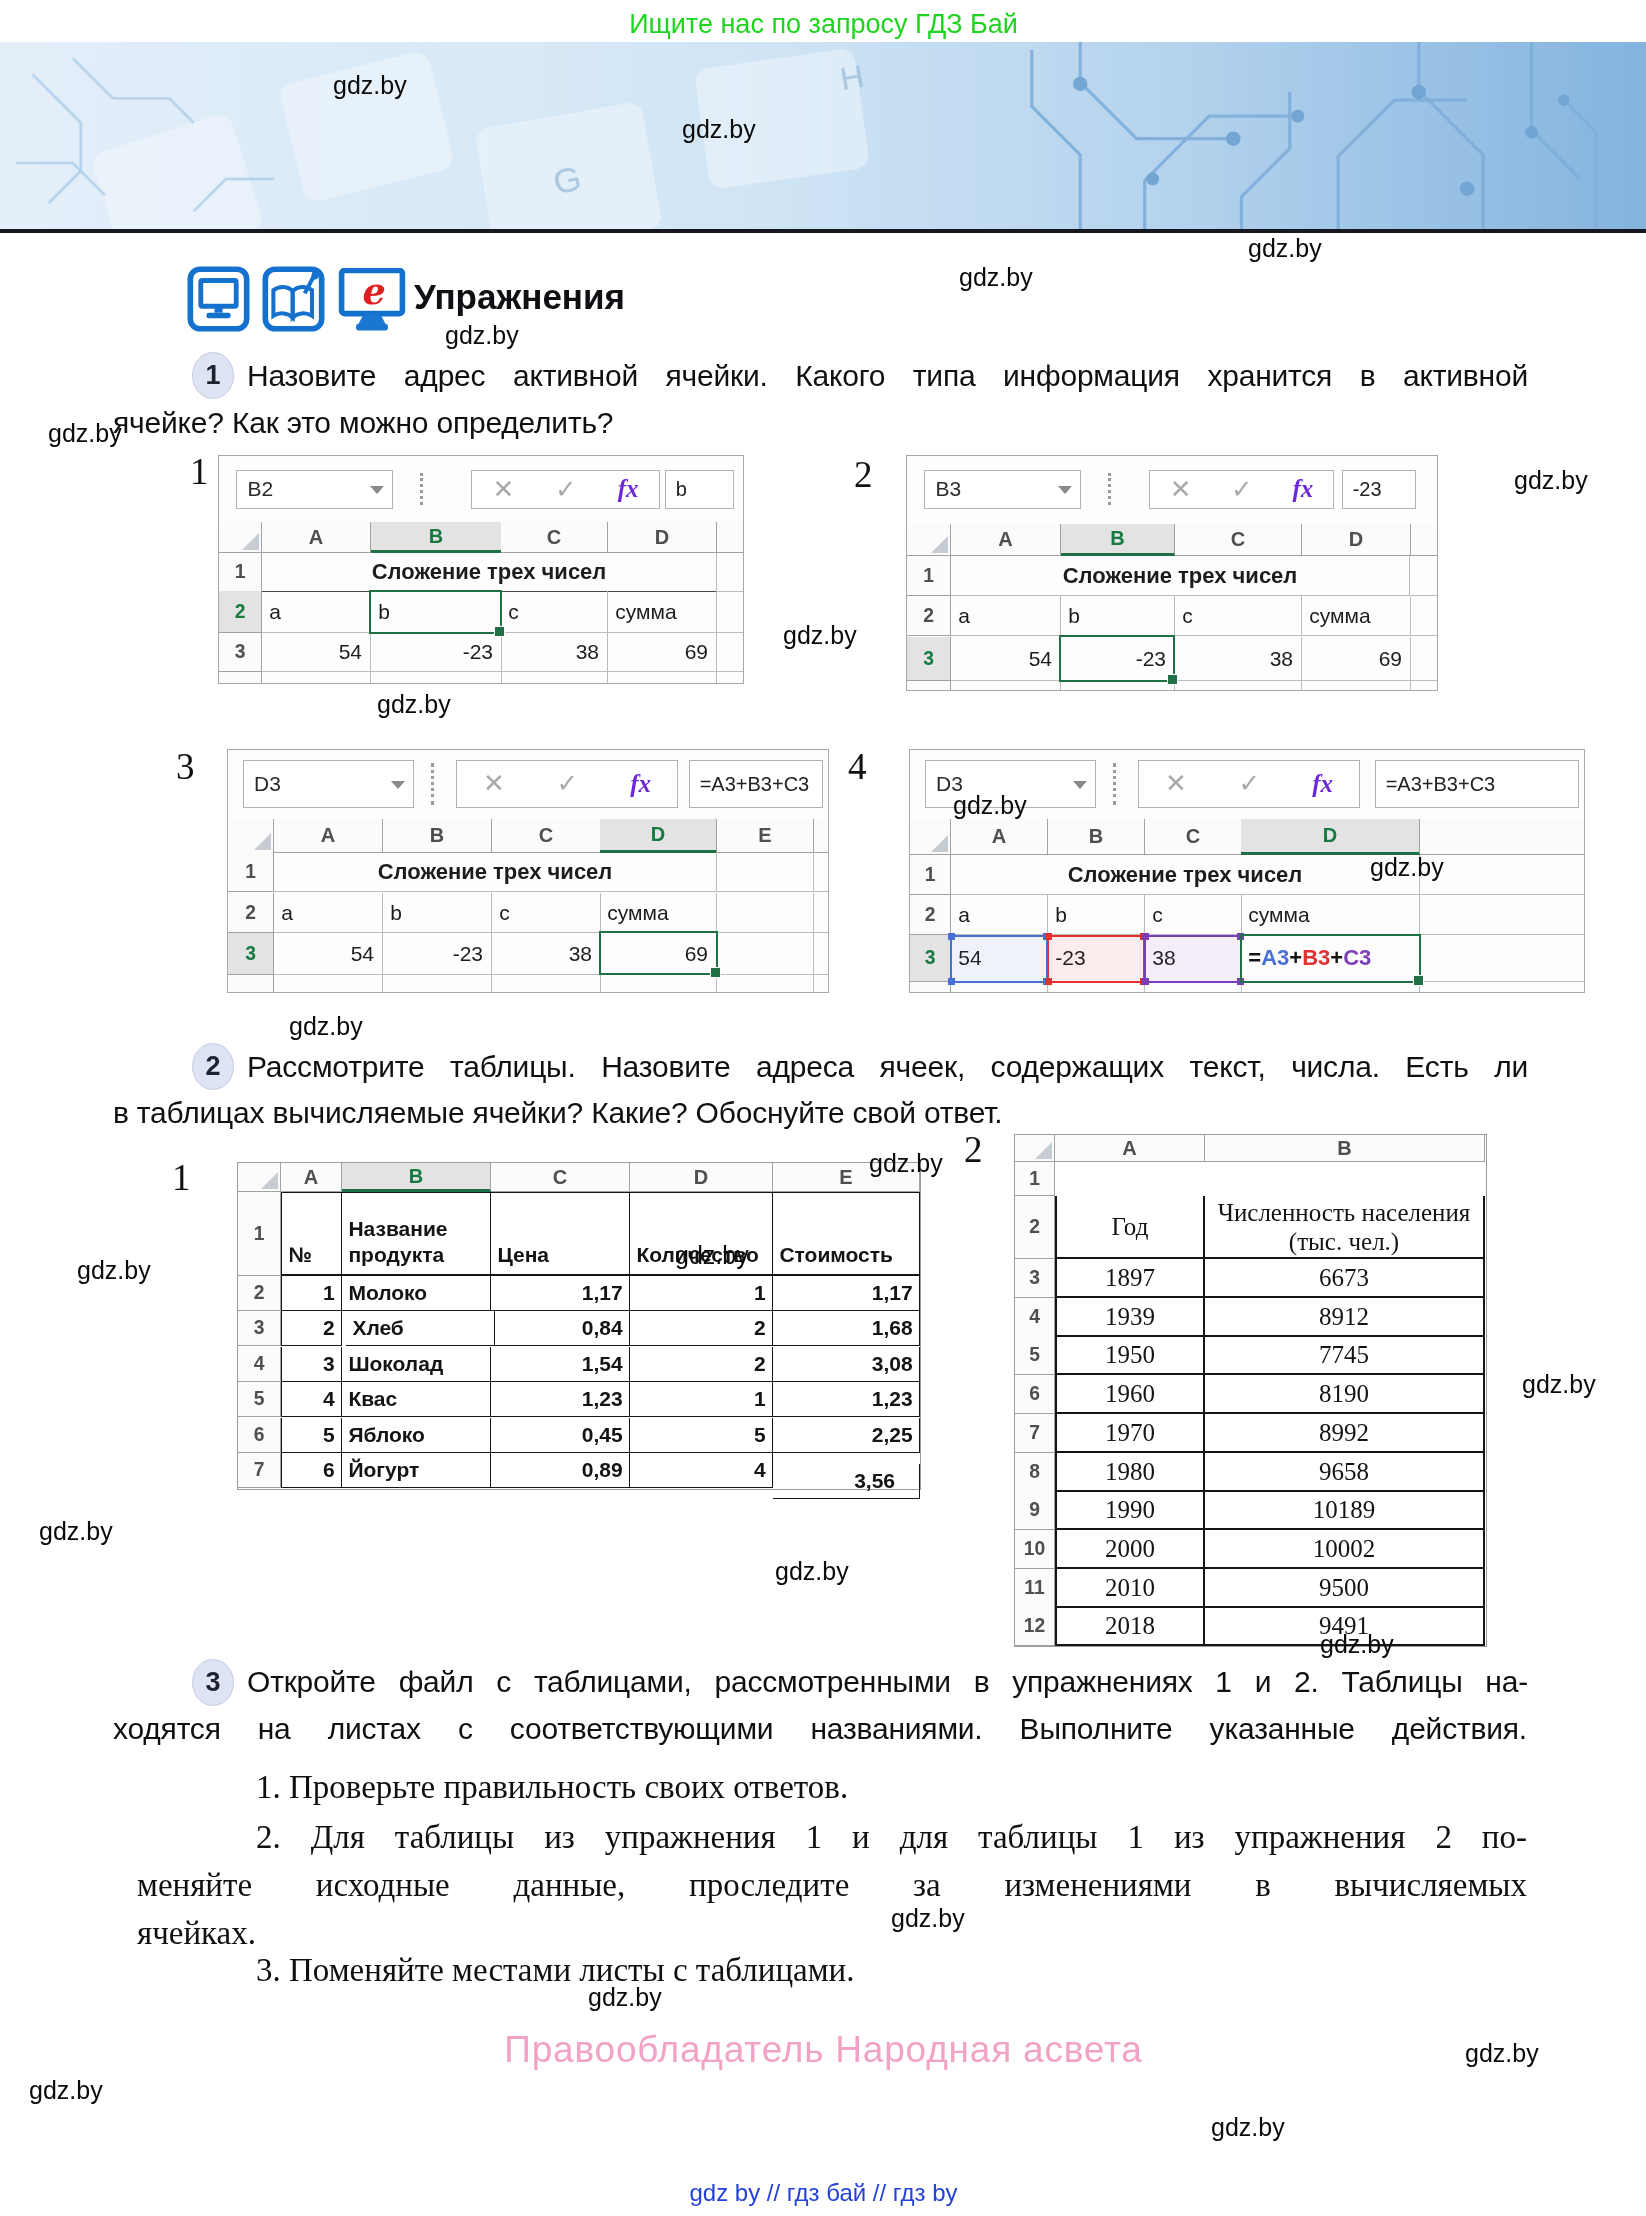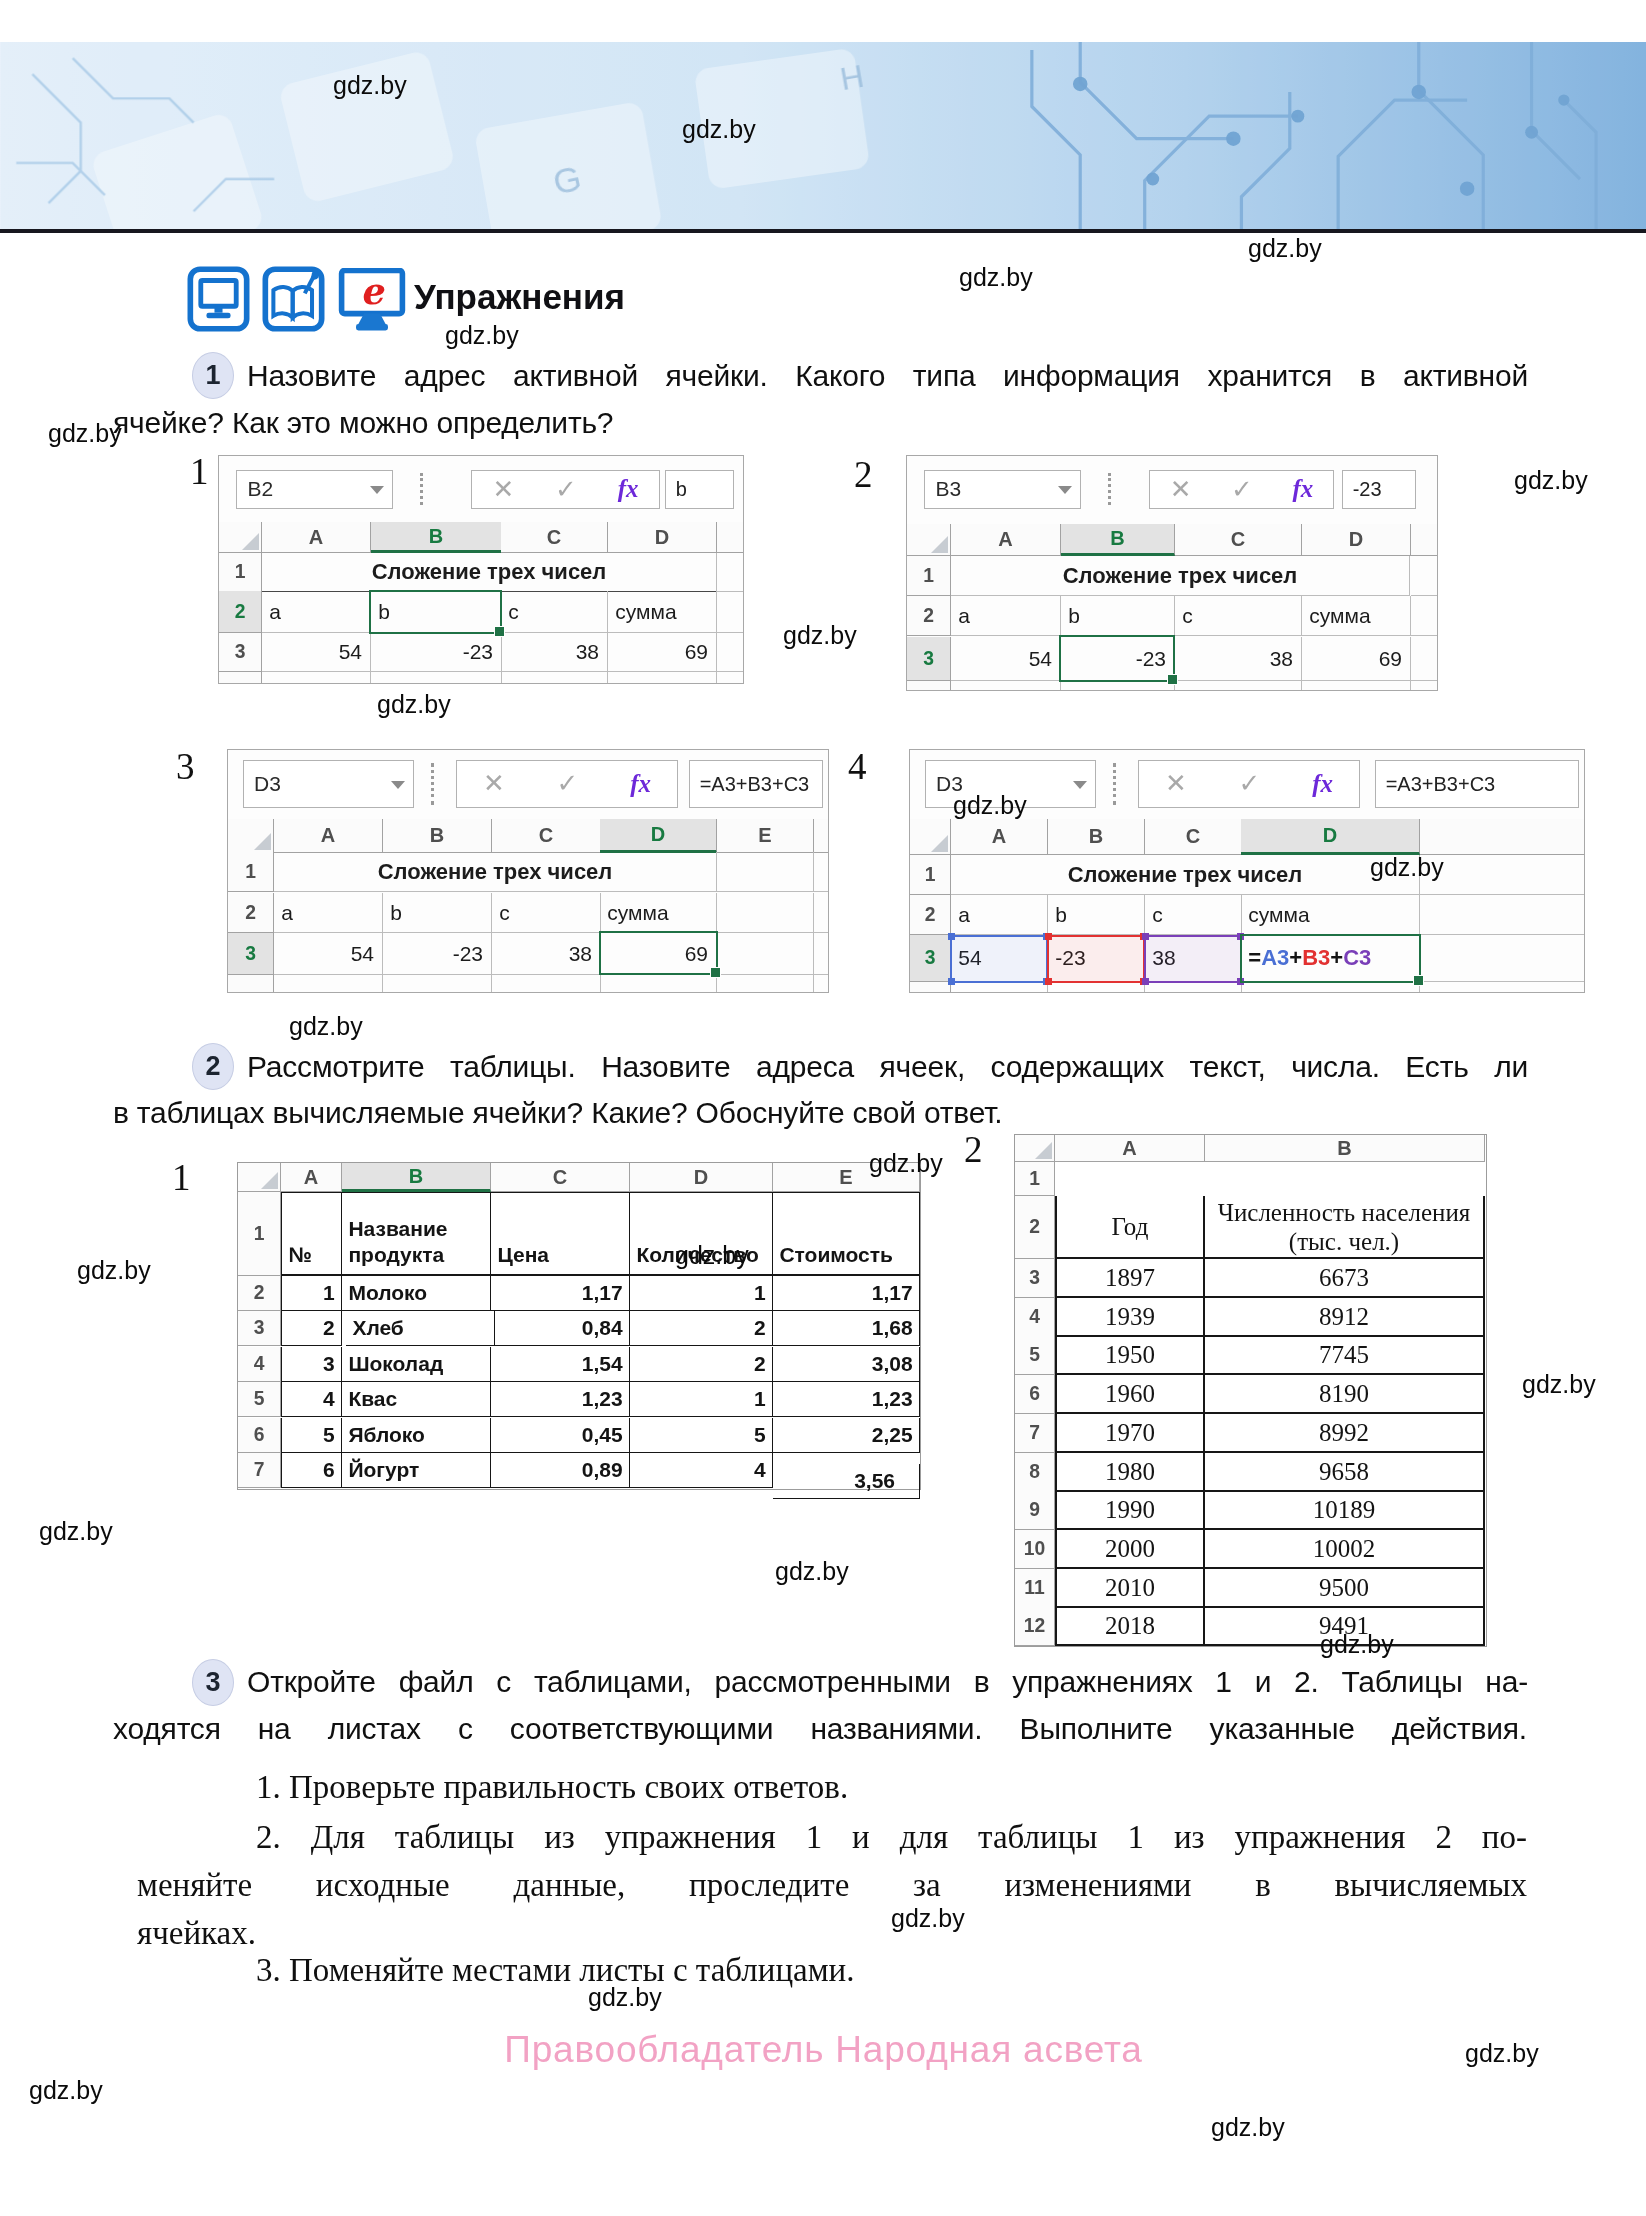--- a/index.html
+++ b/index.html
@@ -67,20 +67,21 @@
   .bluelinks{position:absolute;left:0;top:2179px;width:100%;text-align:center;
         font:400 24px "Liberation Sans",sans-serif;color:#2442d8;}
   
   .wm{position:absolute;font:400 25px "Liberation Sans",sans-serif;color:#0b0b0b;white-space:nowrap;z-index:40;}
 </style>
 </head>
 <body>
 
 <div class="page">
 
+  <div class="promo">Ищите нас по запросу ГДЗ Бай</div>
 
   <div class="banner">
     <svg width="1647" height="187" viewBox="0 0 2043 232" xmlns="http://www.w3.org/2000/svg">
       <defs>
         <linearGradient id="bg" x1="0" y1="0" x2="1" y2="0">
           <stop offset="0" stop-color="#e9f2fb"></stop>
             <stop offset="0.45" stop-color="#d3e6f6"></stop>
           <stop offset="0.72" stop-color="#aecfec"></stop>
             <stop offset="1" stop-color="#74a9da"></stop>
         </linearGradient>
@@ -484,20 +485,21 @@
         <div class="cell rhd" style="left: 0px; top: 434px; width: 40px; height: 39px;">11</div>
         <div class="t2cell" style="left: 40px; top: 434px; width: 150px; height: 39px; border-right: 2.4px solid rgb(22, 22, 22); border-bottom: 2.4px solid rgb(22, 22, 22); align-items: center; justify-content: center; border-left: 2.4px solid rgb(22, 22, 22);">2010</div>
         <div class="t2cell" style="left: 190px; top: 434px; width: 280px; height: 39px; border-right: 2.4px solid rgb(22, 22, 22); border-bottom: 2.4px solid rgb(22, 22, 22); align-items: center; justify-content: center;">9500</div>
         <div class="cell rhd" style="left: 0px; top: 472px; width: 40px; height: 39px;">12</div>
         <div class="t2cell" style="left: 40px; top: 472px; width: 150px; height: 39px; border-right: 2.4px solid rgb(22, 22, 22); border-bottom: 2.4px solid rgb(22, 22, 22); align-items: center; justify-content: center; border-left: 2.4px solid rgb(22, 22, 22);">2018</div>
         <div class="t2cell" style="left: 190px; top: 472px; width: 280px; height: 39px; border-right: 2.4px solid rgb(22, 22, 22); border-bottom: 2.4px solid rgb(22, 22, 22); align-items: center; justify-content: center;">9491</div>
       </div>
     </div>
 
   <div class="pink">Правообладатель Народная асвета</div>
+  <div class="bluelinks">gdz by  //  гдз бай  //  гдз by</div>
 <div class="wm" style="left: 333px; top: 71px;">gdz.by</div>
     <div class="wm" style="left: 682px; top: 115px;">gdz.by</div>
     <div class="wm" style="left: 1248px; top: 234px;">gdz.by</div>
     <div class="wm" style="left: 959px; top: 263px;">gdz.by</div>
     <div class="wm" style="left: 445px; top: 321px;">gdz.by</div>
     <div class="wm" style="left: 48px; top: 419px;">gdz.by</div>
     <div class="wm" style="left: 1514px; top: 466px;">gdz.by</div>
     <div class="wm" style="left: 783px; top: 621px;">gdz.by</div>
     <div class="wm" style="left: 377px; top: 690px;">gdz.by</div>
     <div class="wm" style="left: 953px; top: 791px;">gdz.by</div>

